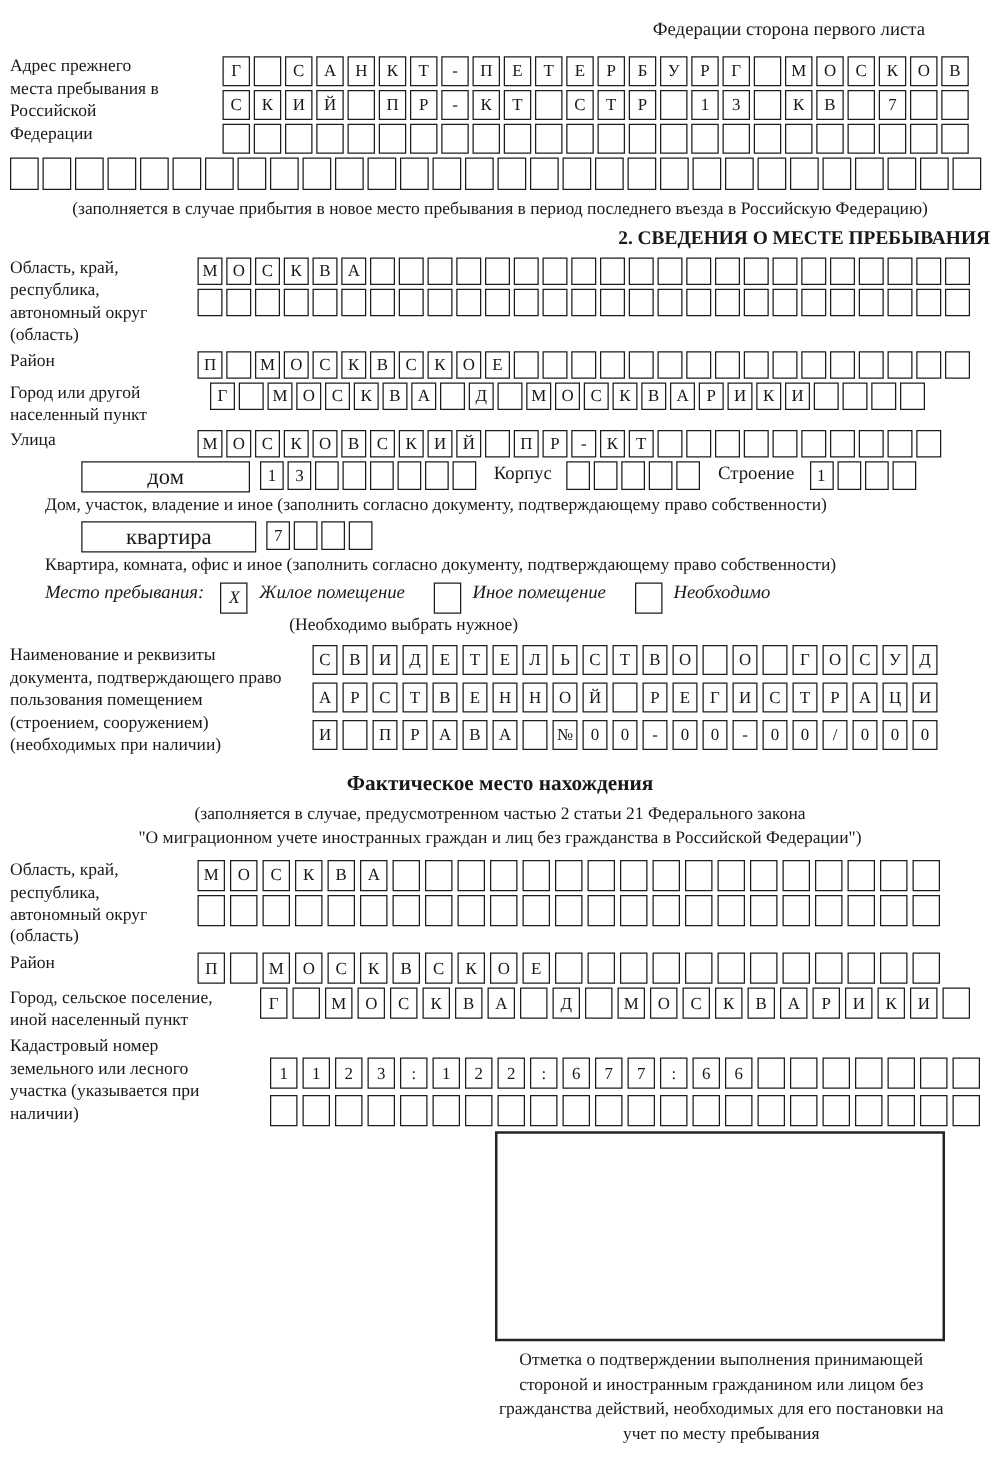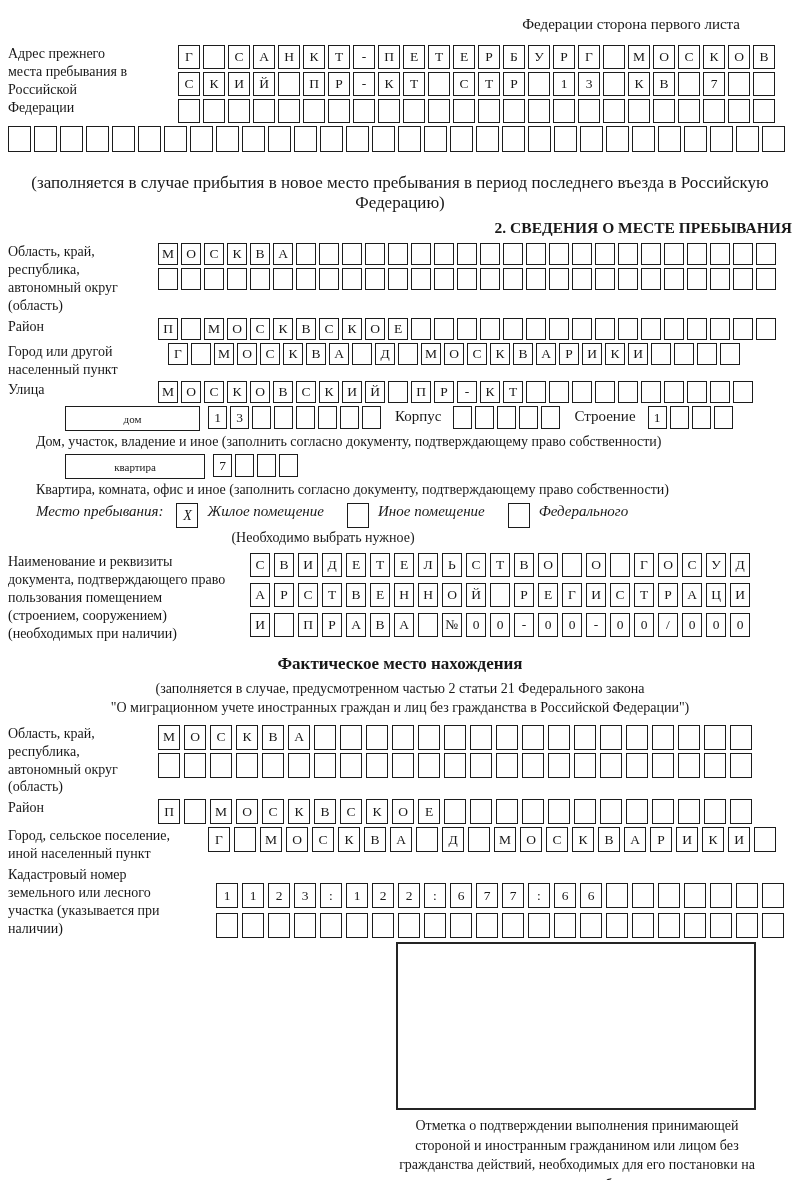--- a/index.html
+++ b/index.html
@@ -26,24 +26,24 @@
   .g-full .cell{width:23px;height:26px;}
   .g-mid .cell{width:20px;height:22px;}
   .g-doc{gap:4px;}
   .g-doc .cell{width:20px;height:24px;}
   .g-low{gap:4px;}
   .g-low .cell{width:22px;height:25px;}
   .g-sm .cell{width:19px;height:23px;}
   .ind10{margin-left:10px;}
   .cap{font-size:14px;margin:1px 0 4px;}
   .capind{margin-left:28px;}
-  .cap-center{text-align:center;font-size:17px;margin:21px 0 6px;}
+  .cap-center{text-align:center;font-size:14px;margin:8px 0 6px;}
   .stitle{font-weight:bold;text-align:right;font-size:15.5px;margin:4px 0 6px;}
   .boxlabel{border:1.6px solid #1c1c1c;display:flex;align-items:center;justify-content:center;
-            font-size:11px;height:25px;box-sizing:border-box;flex:0 0 auto;}
+            font-size:18px;height:25px;box-sizing:border-box;flex:0 0 auto;}
   .wb135{width:135px;}
   .wb168{width:140px;}
   .dom-ml{margin-left:57px;}
   .inl{font-size:15px;margin:2px 12px 0 14px;flex:0 0 auto;}
   .stay{margin:5px 0 2px 28px;font-size:15px;font-style:italic;}
   .slabel{margin-right:4px;}
   .olabel{margin-right:14px;}
   .chk{width:20px;height:23px;border:1.6px solid #1c1c1c;display:flex;align-items:center;
        justify-content:center;font-size:14px;margin:0 9px;flex:0 0 auto;}
   .choosecap{margin:2px 0 7px 150px;width:330px;text-align:center;font-size:14px;}
@@ -381,21 +381,21 @@
   </div>
   <div class="cap capind">Квартира, комната, офис и иное (заполнить согласно документу, подтверждающему право собственности)</div>
 
   <div class="frow stay">
     <span class="slabel">Место пребывания:</span>
     <span class="chk">X</span>
     <span class="olabel">Жилое помещение</span>
     <span class="chk"></span>
     <span class="olabel">Иное помещение</span>
     <span class="chk"></span>
-    <span class="olabel">Федерального</span>
+    <span class="olabel">Необходимо</span>
   </div>
   <div class="choosecap">(Необходимо выбрать нужное)</div>
 
   <div class="frow">
     <div class="lbl w242">Наименование и реквизиты документа, подтверждающего право пользования помещением (строением, сооружением) (необходимых при наличии)</div>
     <div class="gcol gap6">
       <div class="grid g-doc">
           <span class="cell">С</span>
           <span class="cell">В</span>
           <span class="cell">И</span>

